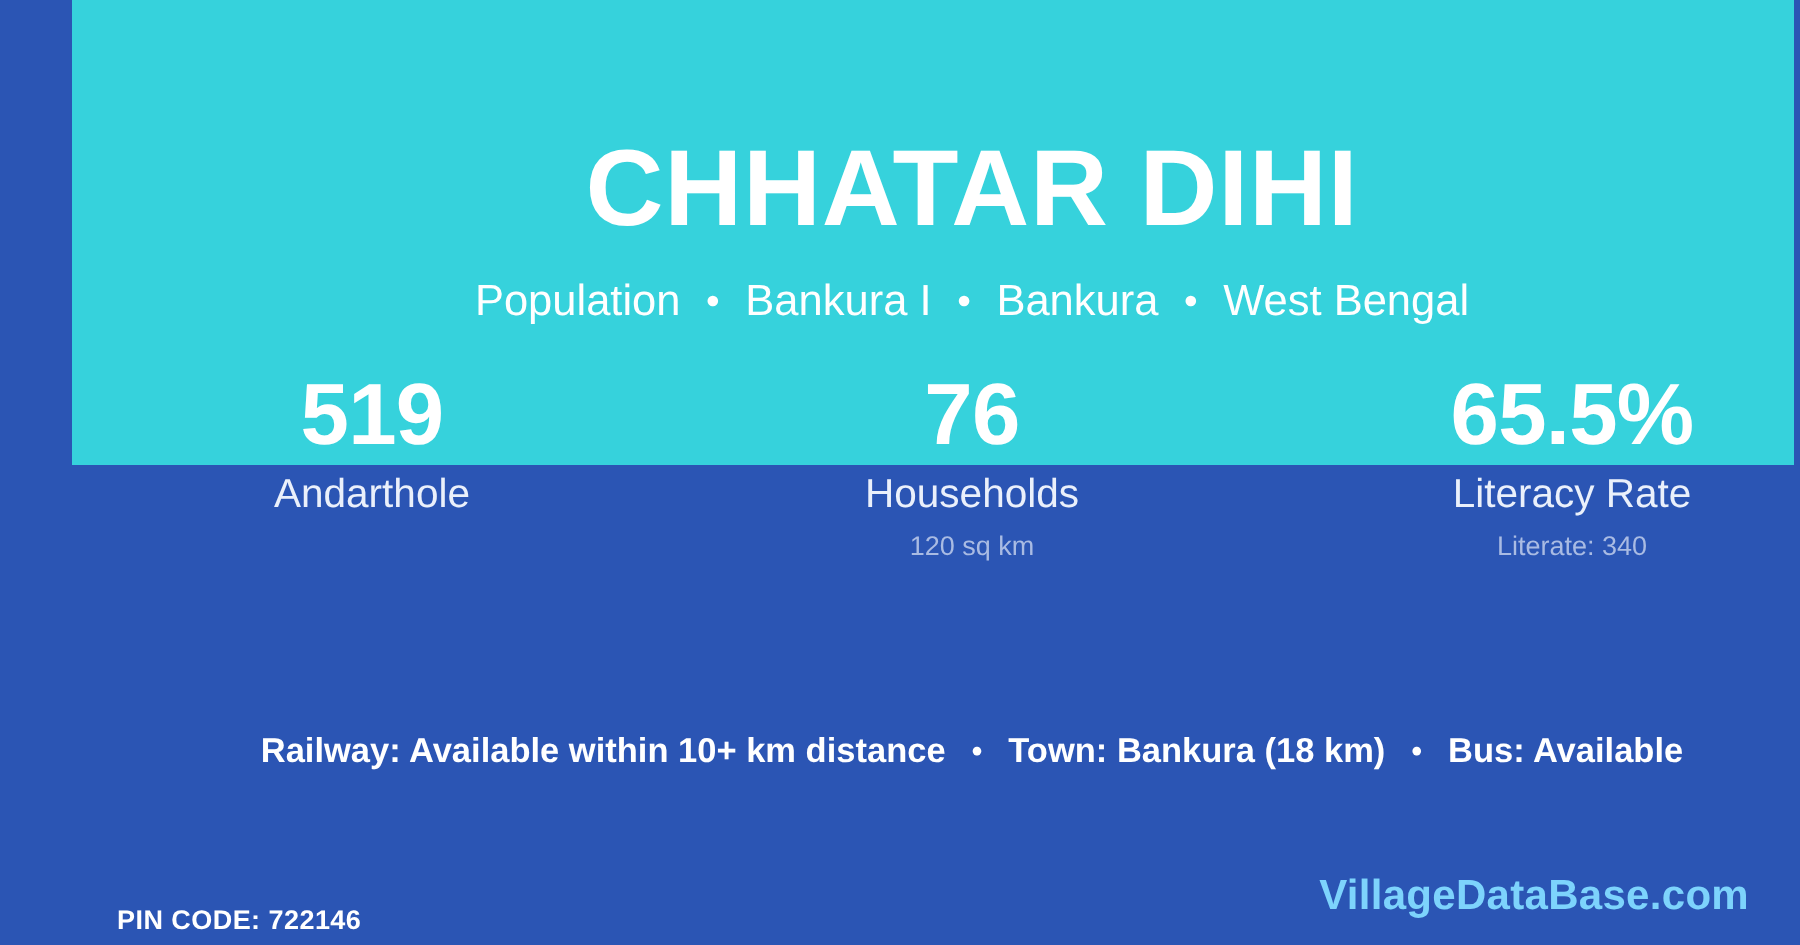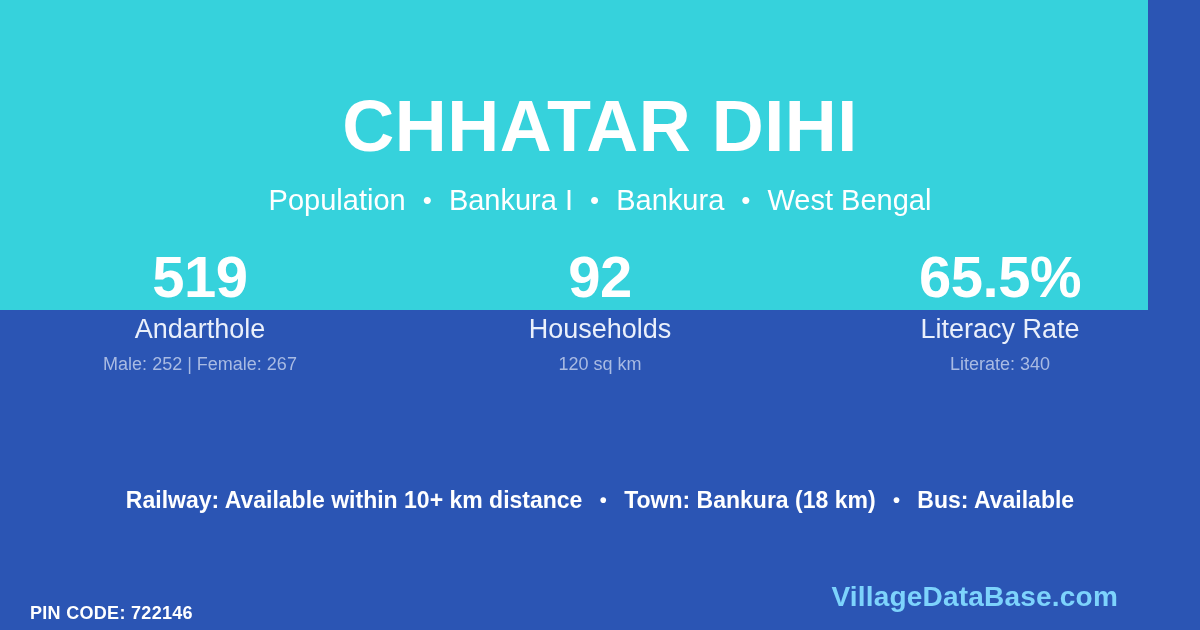--- a/index.html
+++ b/index.html
@@ -14,20 +14,21 @@
     font-family: "Liberation Sans", sans-serif;
     background: #2b55b4;
   }
 
   .card {
     position: relative;
     width: 1148px;
     height: 630px;
     background: #2b55b4;
     overflow: hidden;
+    margin-left: 48px;
   }
 
   
   .top-band {
     position: absolute;
     left: 0;
     top: 0;
     width: 1200px;
     height: 310px;
     background: #36d2dc;
@@ -161,25 +162,24 @@
     <span>Bankura</span>
     <span class="sep">•</span>
     <span>West Bengal</span>
   </div>
 
   <div class="stats">
 
     <div class="stat">
       <div class="stat-value">519</div>
       <div class="stat-label">Andarthole</div>
-      <div class="stat-sub">Male: 252 | Female: 267</div>
     </div>
 
     <div class="stat">
-      <div class="stat-value">92</div>
+      <div class="stat-value">76</div>
       <div class="stat-label">Households</div>
       <div class="stat-sub">120 sq km</div>
     </div>
 
     <div class="stat">
       <div class="stat-value">65.5%</div>
       <div class="stat-label">Literacy Rate</div>
       <div class="stat-sub">Literate: 340</div>
     </div>
 

